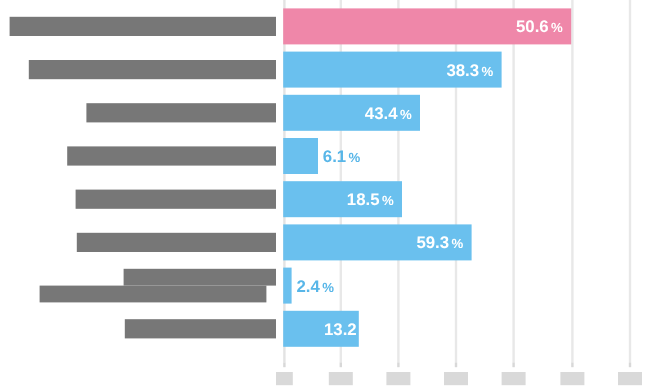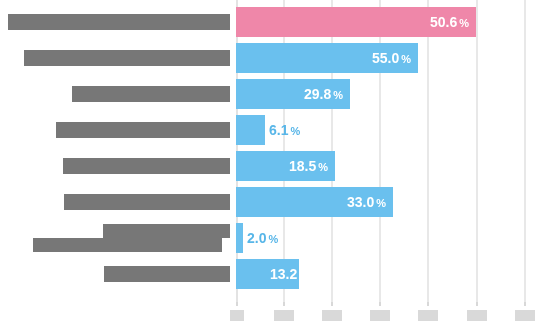--- a/index.html
+++ b/index.html
@@ -179,56 +179,56 @@
     <div class="bar-row" style="top:4px;">
       <div class="bar pink" style="width:240px;"></div>
       <div class="bar-value inside" style="left:194px;">
         <span>50.6</span><span class="pct">%</span>
       </div>
     </div>
 
     <div class="bar-row" style="top:40px;">
       <div class="bar blue" style="width:182px;"></div>
       <div class="bar-value inside" style="left:136px;">
-        <span>55.0</span><span class="pct">%</span>
+        <span>38.3</span><span class="pct">%</span>
       </div>
     </div>
 
     <div class="bar-row" style="top:76px;">
       <div class="bar blue" style="width:114px;"></div>
       <div class="bar-value inside" style="left:68px;">
-        <span>29.8</span><span class="pct">%</span>
+        <span>43.4</span><span class="pct">%</span>
       </div>
     </div>
 
     <div class="bar-row" style="top:112px;">
       <div class="bar blue" style="width:29px;"></div>
       <div class="bar-value outside" style="left:33px;">
         <span>6.1</span><span class="pct">%</span>
       </div>
     </div>
 
     <div class="bar-row" style="top:148px;">
       <div class="bar blue" style="width:99px;"></div>
       <div class="bar-value inside" style="left:53px;">
         <span>18.5</span><span class="pct">%</span>
       </div>
     </div>
 
     <div class="bar-row" style="top:184px;">
       <div class="bar blue" style="width:157px;"></div>
       <div class="bar-value inside" style="left:111px;">
-        <span>33.0</span><span class="pct">%</span>
+        <span>59.3</span><span class="pct">%</span>
       </div>
     </div>
 
     <div class="bar-row" style="top:220px;">
       <div class="bar blue" style="width:7px;"></div>
       <div class="bar-value outside" style="left:11px;">
-        <span>2.0</span><span class="pct">%</span>
+        <span>2.4</span><span class="pct">%</span>
       </div>
     </div>
 
     <div class="bar-row" style="top:256px;">
       <div class="bar blue" style="width:63px;"></div>
       <div class="bar-value inside" style="left:34px;">
         <span>13.2</span><span class="pct">%</span>
       </div>
     </div>
 

